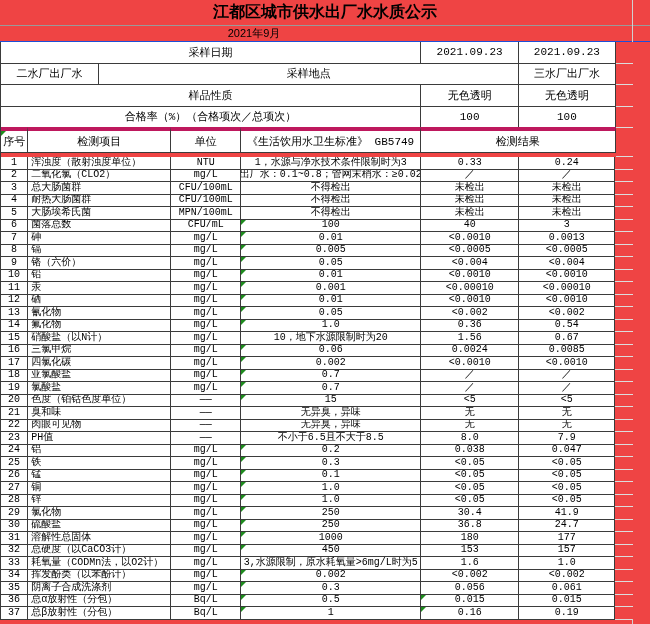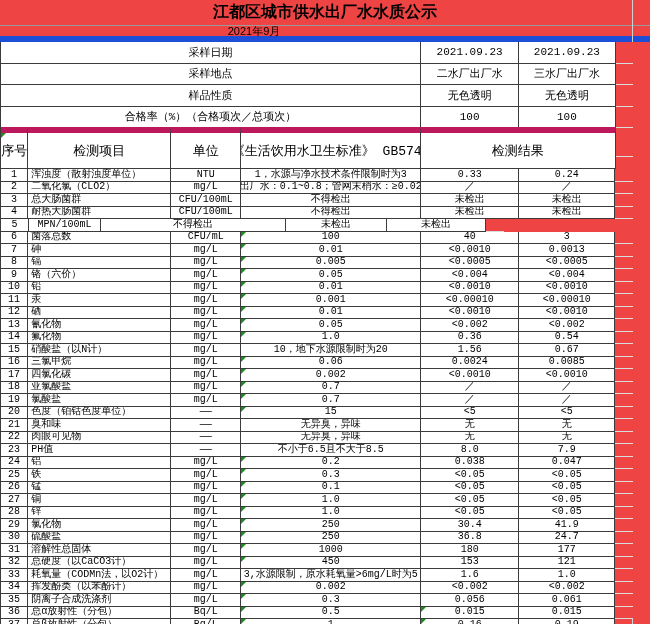--- a/index.html
+++ b/index.html
@@ -31,29 +31,29 @@
   .w-label{width:432px;}
   .w-gut{width:18px;border-right:none;border-bottom:1px solid #dcdcdc;}
   
   .title-row{
     height:26px;display:flex;align-items:center;justify-content:center;
     font-size:16px;font-weight:bold;
     border-bottom:1px solid #9a9a9a;
     box-sizing:border-box;
   }
   .subtitle-row{
-    height:16px;display:flex;align-items:center;
+    height:16px;display:flex;align-items:flex-start;
     font-size:11px;
-    border-bottom:6px solid #1d4ed8;
+    border-bottom:1px solid #1d4ed8;
     box-sizing:border-box;
   }
   .subtitle-inner{width:508px;text-align:center;}
   .tbl{border-left:1px solid #3b3b3b;width:632px;font-family:Liberation Mono, monospace;}
   .info .c{height:21.5px;font-size:11px;}
-  .thead .c{height:42px;font-size:13px;border-top:6px solid #be185d;margin-top:-1px;}
+  .thead .c{height:26px;font-size:11px;border-top:4px solid #be185d;margin-top:-1px;}
   .data .c{height:12.5px;font-size:10px;line-height:10px;}
   .gutcell{box-sizing:border-box;height:21.5px;border-bottom:1px solid #dcdcdc;}
   
   .note::before{
     content:"";position:absolute;top:0;left:0;width:0;height:0;
     border-top:5px solid #1e8b1e;border-right:5px solid transparent;
   }
   .vguide{position:absolute;width:1px;background:#d0d0d0;left:632px;}
 </style>
 </head>
@@ -73,22 +73,22 @@
   <div class="tbl info">
 
       <div class="row">
         <div class="c w-label">采样日期</div>
         <div class="c w-r1">2021.09.23</div>
         <div class="c w-r2">2021.09.23</div>
         <div class="w-gut gutcell"></div>
       </div>
 
       <div class="row">
+        <div class="c w-r1">二水厂出厂水</div>
         <div class="c w-label">采样地点</div>
-        <div class="c w-r1">二水厂出厂水</div>
         <div class="c w-r2">三水厂出厂水</div>
         <div class="w-gut gutcell"></div>
       </div>
 
       <div class="row">
         <div class="c w-label">样品性质</div>
         <div class="c w-r1">无色透明</div>
         <div class="c w-r2">无色透明</div>
         <div class="w-gut gutcell"></div>
       </div>
@@ -149,20 +149,21 @@
         <div class="c w-item">耐热大肠菌群</div>
         <div class="c w-unit">CFU/100mL</div>
         <div class="c w-std">不得检出</div>
         <div class="c w-r1">未检出</div>
         <div class="c w-r2">未检出</div>
         <div class="w-gut gutcell" style="height:12.5px;"></div>
       </div>
 
       <div class="row">
         <div class="c w-no">5</div>
+        <div class="c w-item">大肠埃希氏菌</div>
         <div class="c w-unit">MPN/100mL</div>
         <div class="c w-std">不得检出</div>
         <div class="c w-r1">未检出</div>
         <div class="c w-r2">未检出</div>
         <div class="w-gut gutcell" style="height:12.5px;"></div>
       </div>
 
       <div class="row">
         <div class="c w-no">6</div>
         <div class="c w-item">菌落总数</div>
@@ -422,21 +423,21 @@
         <div class="c w-r2">177</div>
         <div class="w-gut gutcell" style="height:12.5px;"></div>
       </div>
 
       <div class="row">
         <div class="c w-no">32</div>
         <div class="c w-item">总硬度（以CaCO3计）</div>
         <div class="c w-unit">mg/L</div>
         <div class="c w-std note">450</div>
         <div class="c w-r1">153</div>
-        <div class="c w-r2">121</div>
+        <div class="c w-r2">157</div>
         <div class="w-gut gutcell" style="height:12.5px;"></div>
       </div>
 
       <div class="row">
         <div class="c w-no">33</div>
         <div class="c w-item">耗氧量（CODMn法，以O2计）</div>
         <div class="c w-unit">mg/L</div>
         <div class="c w-std">3,水源限制，原水耗氧量&gt;6mg/L时为5</div>
         <div class="c w-r1">1.6</div>
         <div class="c w-r2">1.0</div>

